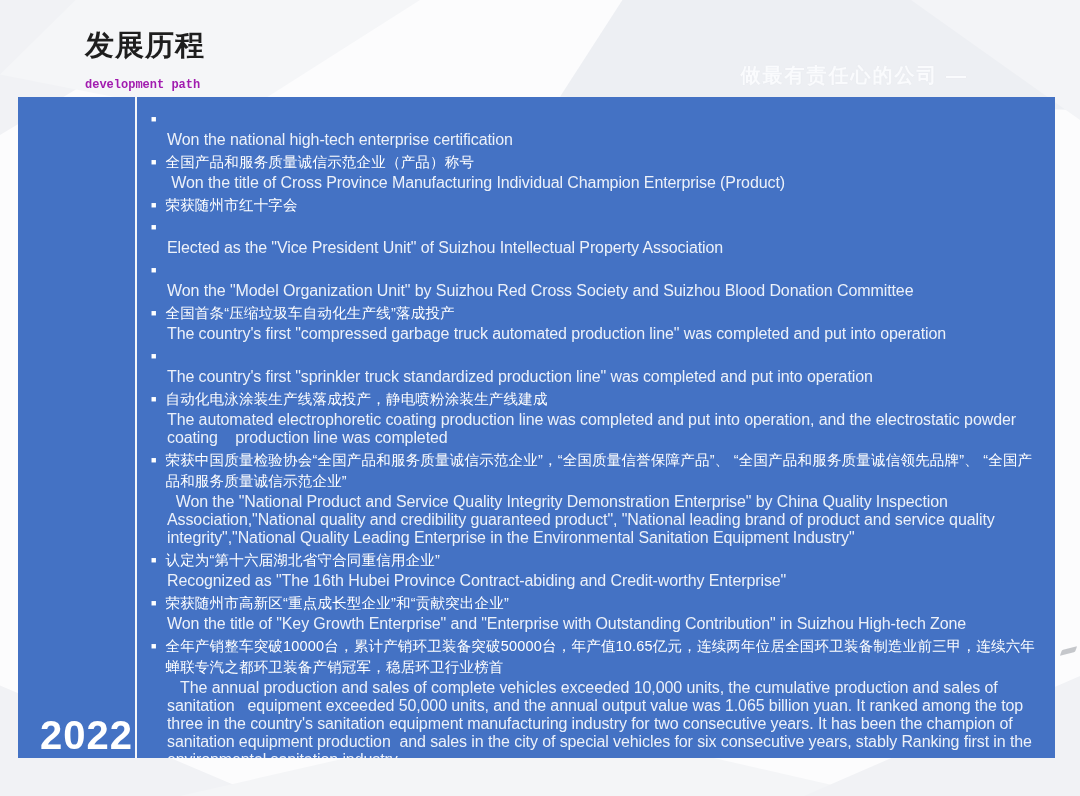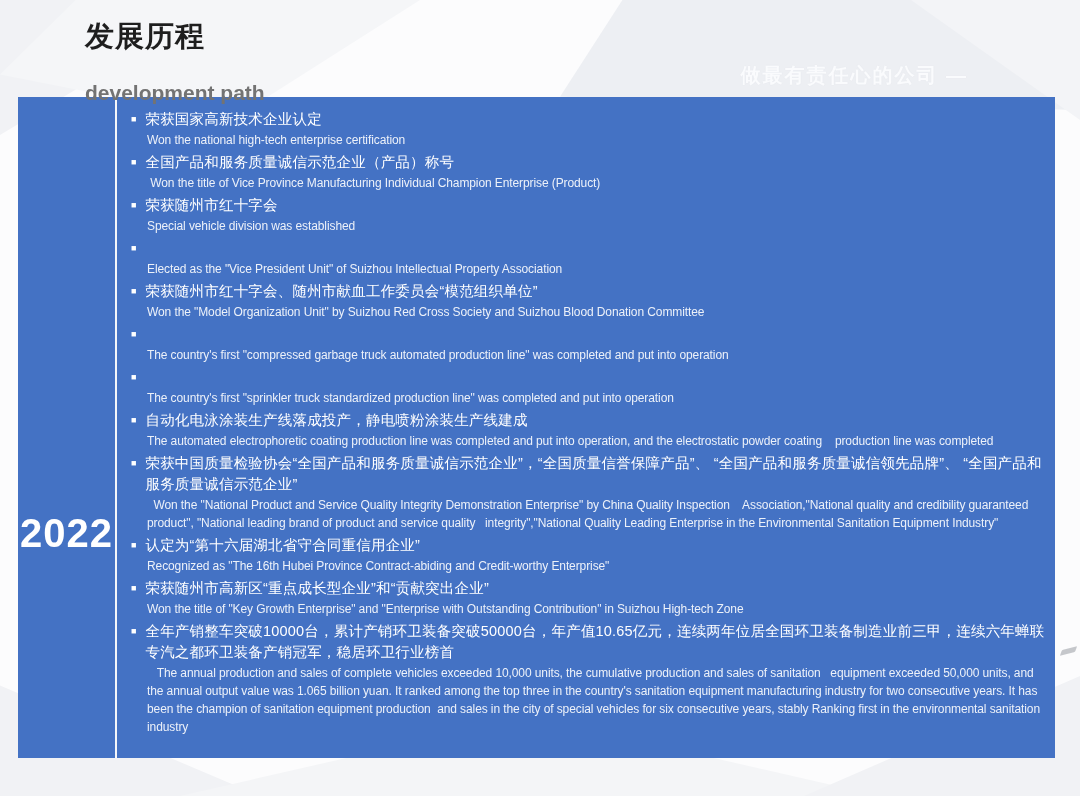--- a/index.html
+++ b/index.html
@@ -21,39 +21,39 @@
   .shape-tr2 { right:0; top:0; width:260px; height:120px; background:#f3f4f7;
     clip-path: polygon(35% 0, 100% 0, 100% 100%); }
   .shape-bl { left:0; bottom:0; width:260px; height:130px; background:#f1f2f5;
     clip-path: polygon(0 15%, 100% 100%, 0 100%); }
   .shape-bottom { left:180px; bottom:0; width:700px; height:80px; background:#f4f5f7;
     clip-path: polygon(0 100%, 50% 0, 100% 100%); }
   .shape-br { right:0; bottom:0; width:300px; height:120px; background:#f1f2f5;
     clip-path: polygon(100% 0, 100% 100%, 8% 100%); }
 
   
-  .header { position: absolute; left: 85px; top: 17px; z-index: 2; }
+  .header { position: absolute; left: 85px; top: 26px; z-index: 2; font-family: Liberation Mono, monospace; }
   .title { font-size: 29px; font-weight: 700; color: #1e1e1e; letter-spacing: 1px; }
-  .subtitle { font-size: 21px; font-weight: 700; color: #737373; margin-top: 24px; }
+  .subtitle { font-size: 12px; font-weight: 700; color: #a21caf; margin-top: 12px; }
   .watermark {
     position: absolute; right: 112px; top: 62px; z-index: 1;
     font-size: 20px; font-weight: 700; color: #fafbfd;
     letter-spacing: 2px; text-shadow: 0 0 1px rgba(220,224,230,0.6);
   }
 
   
   .panel {
     position: absolute; left: 18px; top: 97px; z-index: 1;
     width: 1037px; height: 661px;
     background: #4472c4;
     display: flex;
   }
   .year-col {
     width: 97px; flex: 0 0 97px;
-    display: flex; justify-content: center; align-items: center;
+    display: flex; justify-content: center; align-items: flex-end; padding-left: 20px;
   }
   .year {
     margin-top: 212px;
     font-size: 40px; font-weight: 700; color: #ffffff; letter-spacing: 1px;
   }
   .divider { width: 2px; flex: 0 0 2px; background: #f4f6fa; }
   .content {
     flex: 1 1 auto;
     padding: 12px 10px 8px 12px;
     overflow: hidden;
@@ -63,21 +63,21 @@
   .bullet {
     flex: 0 0 auto;
     font-size: 9px; line-height: 21px; color: #ffffff;
     margin-right: 9px; margin-left: 2px;
   }
   .zh {
     font-size: 14.5px; line-height: 21px; color: #ffffff;
     letter-spacing: 0.2px;
   }
   .en {
-    font-size: 12px; line-height: 18px; color: rgba(255,255,255,0.90);
+    font-size: 16px; line-height: 18px; color: rgba(255,255,255,0.90);
     padding-left: 18px; margin-bottom: 3px;
     white-space: pre-wrap; letter-spacing: -0.1px;
   }
   
   .cursor-mark {
     position: absolute; left: 1062px; top: 648px; z-index: 2;
     width: 13px; height: 6px; background: #a7abb1; opacity: 0.65;
     transform: skewX(-35deg) rotate(-18deg);
     border-radius: 1px;
   }
@@ -104,59 +104,57 @@
 
   <div class="panel">
     <div class="year-col">
       <div class="year">2022</div>
     </div>
     <div class="divider"></div>
     <div class="content">
   <div class="item">
     <div class="zh-row">
       <span class="bullet">■</span>
-      <span class="zh">荣获国家高新技术企业认定</span>
     </div>
     <div class="en">Won the national high-tech enterprise certification</div>
   </div>
 
   <div class="item">
     <div class="zh-row">
       <span class="bullet">■</span>
       <span class="zh">全国产品和服务质量诚信示范企业（产品）称号</span>
     </div>
-    <div class="en"> Won the title of Vice Province Manufacturing Individual Champion Enterprise (Product)</div>
+    <div class="en"> Won the title of Cross Province Manufacturing Individual Champion Enterprise (Product)</div>
   </div>
 
   <div class="item">
     <div class="zh-row">
       <span class="bullet">■</span>
       <span class="zh">荣获随州市红十字会</span>
     </div>
-    <div class="en">Special vehicle division was established</div>
   </div>
 
   <div class="item">
     <div class="zh-row">
       <span class="bullet">■</span>
     </div>
     <div class="en">Elected as the "Vice President Unit" of Suizhou Intellectual Property Association</div>
   </div>
 
   <div class="item">
     <div class="zh-row">
       <span class="bullet">■</span>
-      <span class="zh">荣获随州市红十字会、随州市献血工作委员会“模范组织单位”</span>
     </div>
     <div class="en">Won the "Model Organization Unit" by Suizhou Red Cross Society and Suizhou Blood Donation Committee</div>
   </div>
 
   <div class="item">
     <div class="zh-row">
       <span class="bullet">■</span>
+      <span class="zh">全国首条“压缩垃圾车自动化生产线”落成投产</span>
     </div>
     <div class="en">The country's first "compressed garbage truck automated production line" was completed and put into operation</div>
   </div>
 
   <div class="item">
     <div class="zh-row">
       <span class="bullet">■</span>
     </div>
     <div class="en">The country's first "sprinkler truck standardized production line" was completed and put into operation</div>
   </div>

